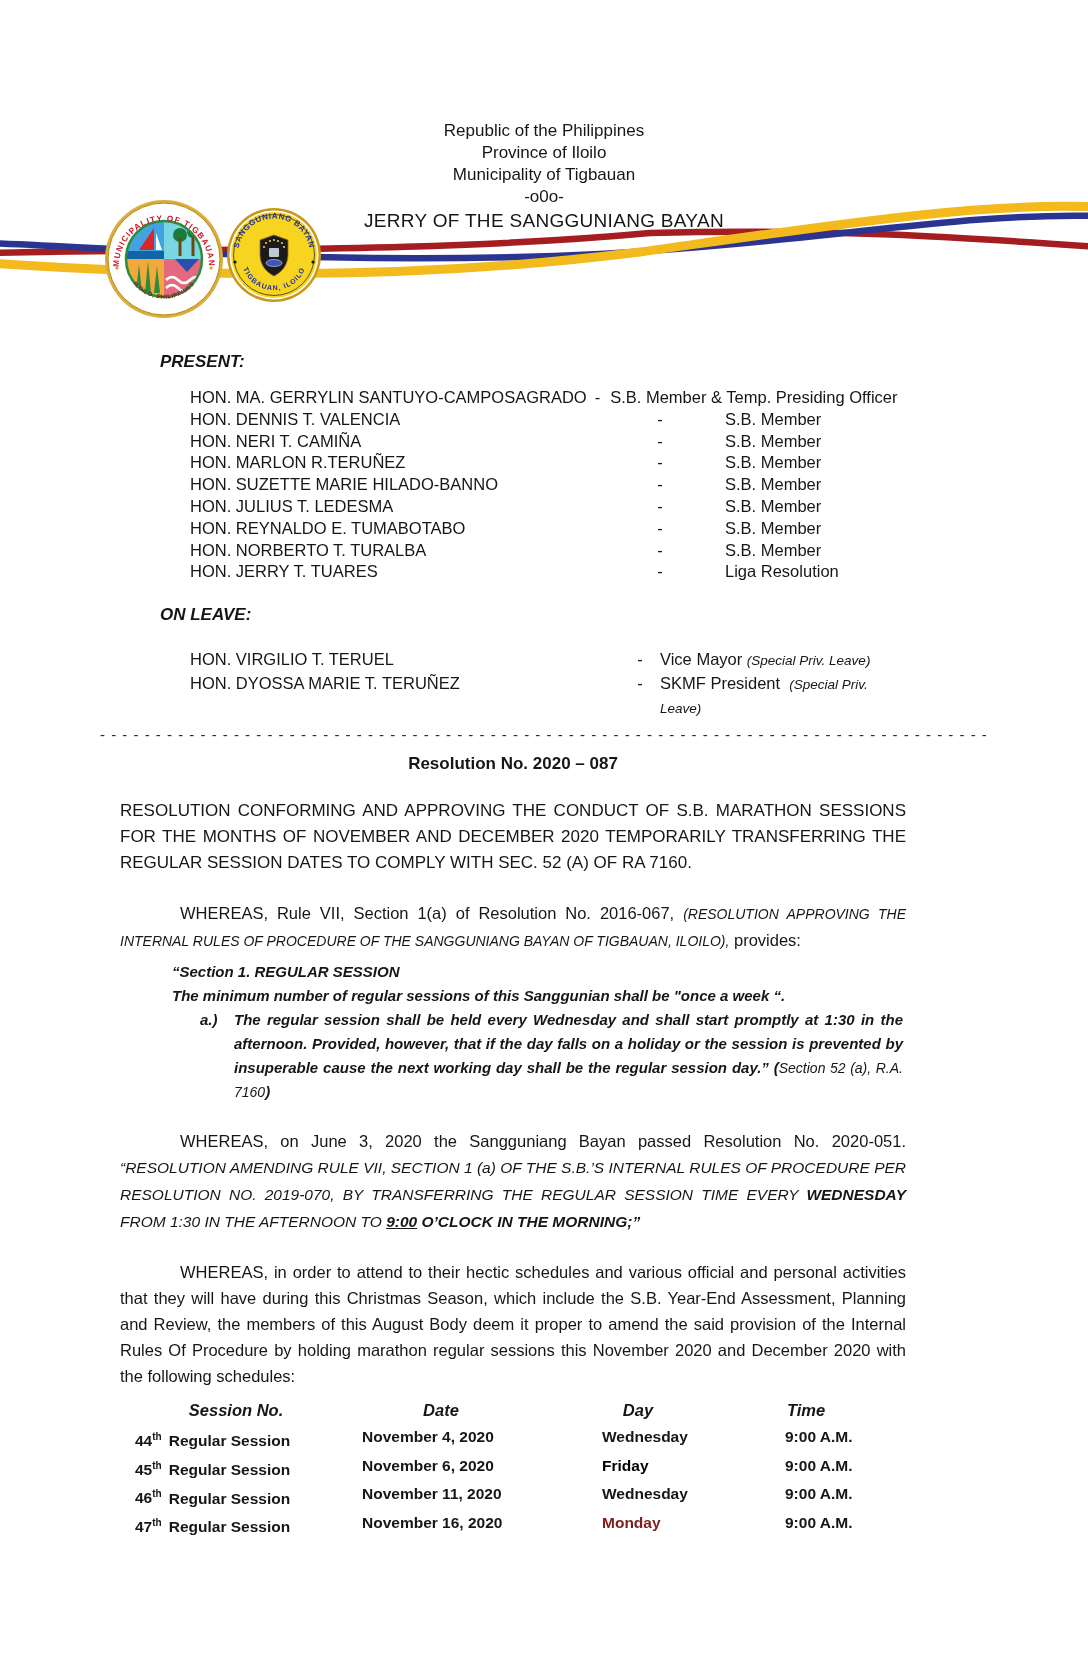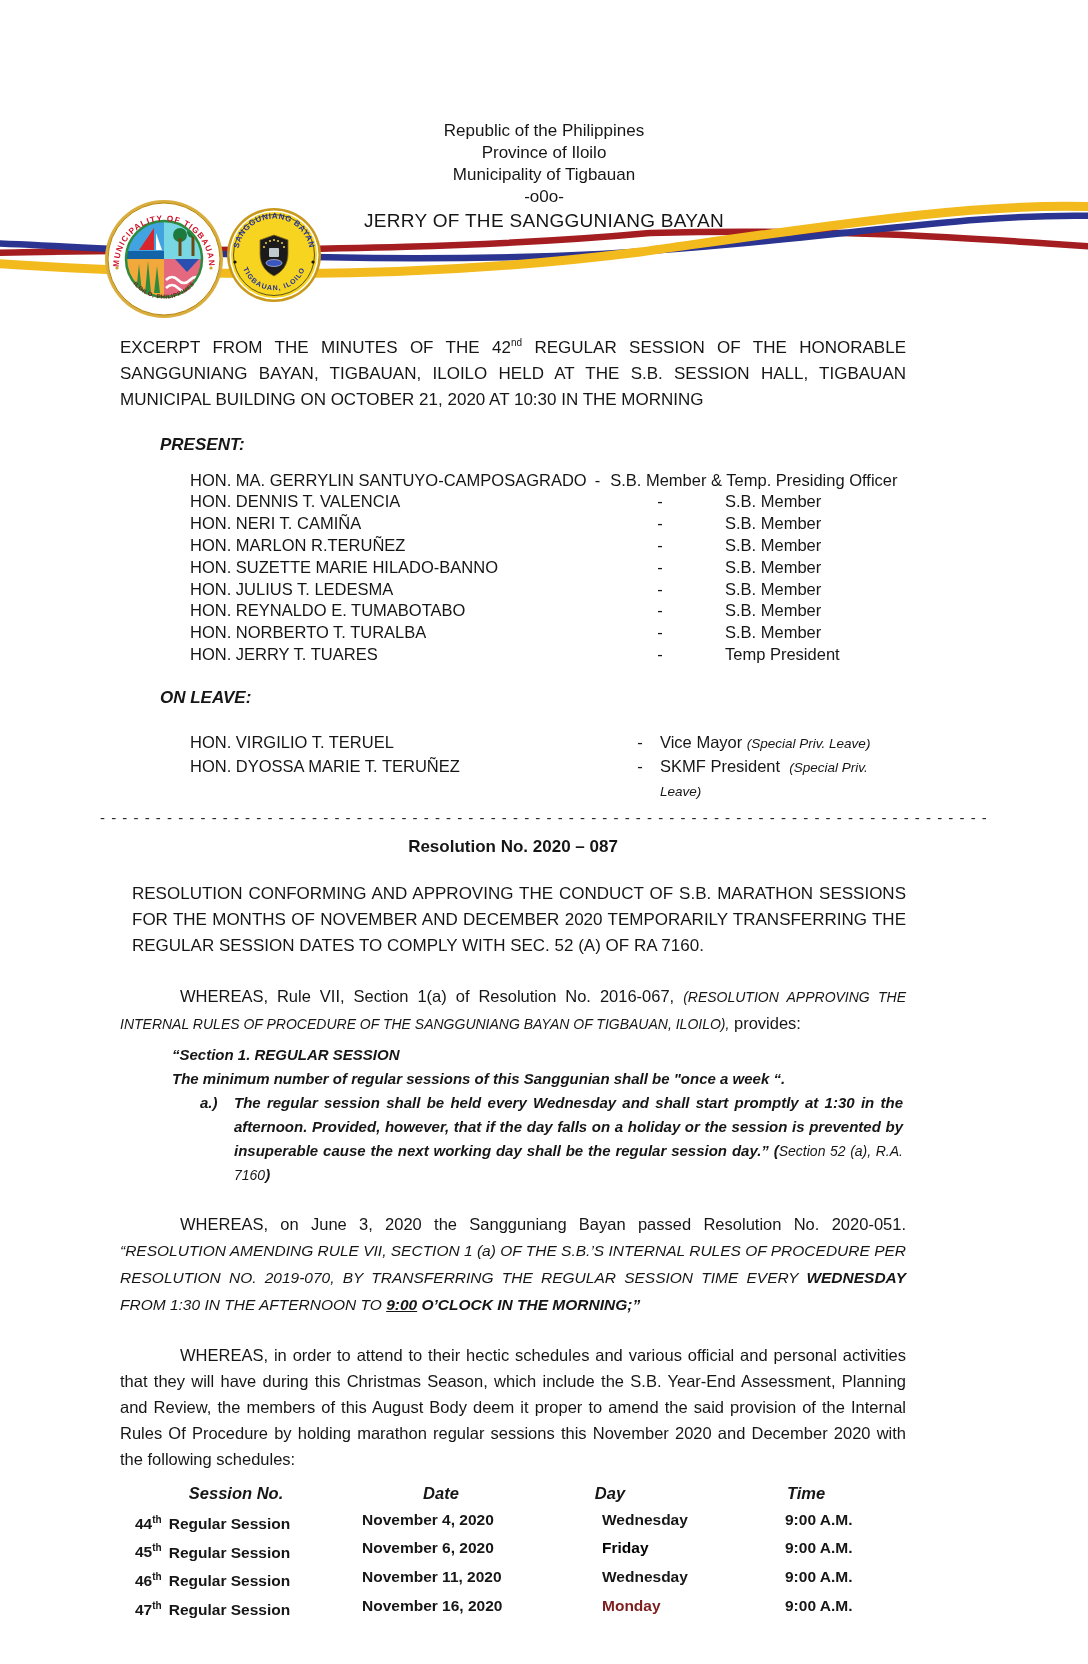--- a/index.html
+++ b/index.html
@@ -26,21 +26,21 @@
   .mrow.first .mdash{margin:0 10px 0 8px;text-align:left;}
   .mrow.first .mtitle{padding-left:0;}
   .leave{margin:23px 0 0 70px;}
   .lrow{display:grid;grid-template-columns:440px 20px 1fr;font-size:16.5px;line-height:22px;}
   .lrow .mdash{text-align:center;}
   .lrow .ltitle{padding-left:10px;}
   .lnote{font-style:italic;font-size:13.5px;}
   .dashline{margin:6px 0 0 -20px;width:886px;white-space:nowrap;overflow:hidden;
             font-size:15px;letter-spacing:1px;color:#2c2c2c;}
   .resno{margin-top:11px;text-align:center;font-weight:bold;font-size:17px;}
-  .resbody{margin-top:24px;font-size:17px;line-height:26px;text-align:justify;margin-left:12px;}
+  .resbody{margin-top:24px;font-size:17px;line-height:26px;text-align:justify;}
   .whereas{margin-top:24px;font-size:16.5px;line-height:26px;text-align:justify;text-indent:60px;}
   .ital-caps{font-style:italic;font-size:14px;}
   .ital-caps2{font-style:italic;font-size:15.5px;}
   .b{font-weight:bold;}
   .u{text-decoration:underline;}
   .quote{margin:6px 0 0 52px;width:731px;font-weight:bold;font-style:italic;
          font-size:15px;line-height:24px;}
   .qitem{display:flex;margin-left:28px;}
   .qmarker{width:34px;flex:0 0 34px;}
   .qtext{flex:1;text-align:justify;}
@@ -138,21 +138,20 @@
   <div class="hdr">
     <div>Republic of the Philippines</div>
     <div>Province of Iloilo</div>
     <div>Municipality of Tigbauan</div>
     <div>-o0o-</div>
     <div class="office">JERRY OF THE SANGGUNIANG BAYAN</div>
   </div>
 
   <div class="content">
 
-    <p class="excerpt"><span>EXCERPT FROM THE MINUTES OF THE 42</span><sup>nd</sup><span>  REGULAR SESSION OF THE HONORABLE SANGGUNIANG BAYAN, TIGBAUAN, ILOILO HELD AT THE S.B. SESSION HALL, TIGBAUAN MUNICIPAL BUILDING ON OCTOBER 21, 2020 AT 10:30 IN THE MORNING</span></p>
 
     <div class="sec-label">PRESENT:</div>
 
     <div class="members">
       <div class="mrow first">
         <span class="mname">HON. MA. GERRYLIN SANTUYO-CAMPOSAGRADO</span>
         <span class="mdash">-</span>
         <span class="mtitle">S.B. Member &amp; Temp. Presiding Officer</span>
       </div>
       <div class="mrow">
@@ -186,21 +185,21 @@
         <span class="mtitle">S.B. Member</span>
       </div>
       <div class="mrow">
         <span class="mname">HON. NORBERTO T. TURALBA</span>
         <span class="mdash">-</span>
         <span class="mtitle">S.B. Member</span>
       </div>
       <div class="mrow">
         <span class="mname">HON. JERRY T. TUARES</span>
         <span class="mdash">-</span>
-        <span class="mtitle">Temp President</span>
+        <span class="mtitle">Liga Resolution</span>
       </div>
     </div>
 
     <div class="sec-label">ON LEAVE:</div>
 
     <div class="leave">
       <div class="lrow">
         <span class="mname">HON. VIRGILIO T. TERUEL</span>
         <span class="mdash">-</span>
         <span class="ltitle"><span>Vice Mayor</span> <span class="lnote">(Special Priv. Leave)</span></span>
@@ -230,21 +229,21 @@
     </div>
 
     <p class="whereas"><span>WHEREAS, on June 3, 2020 the Sangguniang Bayan passed Resolution No. 2020-051. </span><span class="ital-caps2">“RESOLUTION AMENDING RULE VII, SECTION 1 (a) OF THE S.B.’S INTERNAL RULES OF PROCEDURE PER RESOLUTION NO. 2019-070, BY TRANSFERRING THE REGULAR SESSION TIME EVERY </span><span class="ital-caps2 b">WEDNESDAY</span><span class="ital-caps2"> FROM 1:30 IN THE AFTERNOON TO </span><span class="ital-caps2 b u">9:00</span><span class="ital-caps2 b"> O’CLOCK IN THE MORNING;”</span></p>
 
     <p class="whereas">WHEREAS, in order to attend to their hectic schedules and various official and personal activities that they will have during this Christmas Season, which include the S.B. Year-End Assessment, Planning and Review, the members of this August Body deem it proper to amend the said provision of the Internal Rules Of Procedure by holding marathon regular sessions this November 2020 and December 2020 with the following schedules:</p>
 
     <div class="sched">
       <div class="sched-headers">
         <span class="sh" style="left:101px">Session No.</span>
         <span class="sh" style="left:306px">Date</span>
-        <span class="sh" style="left:475px">Day</span>
+        <span class="sh" style="left:503px">Day</span>
         <span class="sh" style="left:671px">Time</span>
       </div>
       <div class="srow">
         <span><span>44</span><sup>th</sup><span class="slabel">Regular Session</span></span>
         <span>November 4, 2020</span>
         <span style="color: rgb(22, 22, 22);">Wednesday</span>
         <span>9:00 A.M.</span>
       </div>
       <div class="srow">
         <span><span>45</span><sup>th</sup><span class="slabel">Regular Session</span></span>

